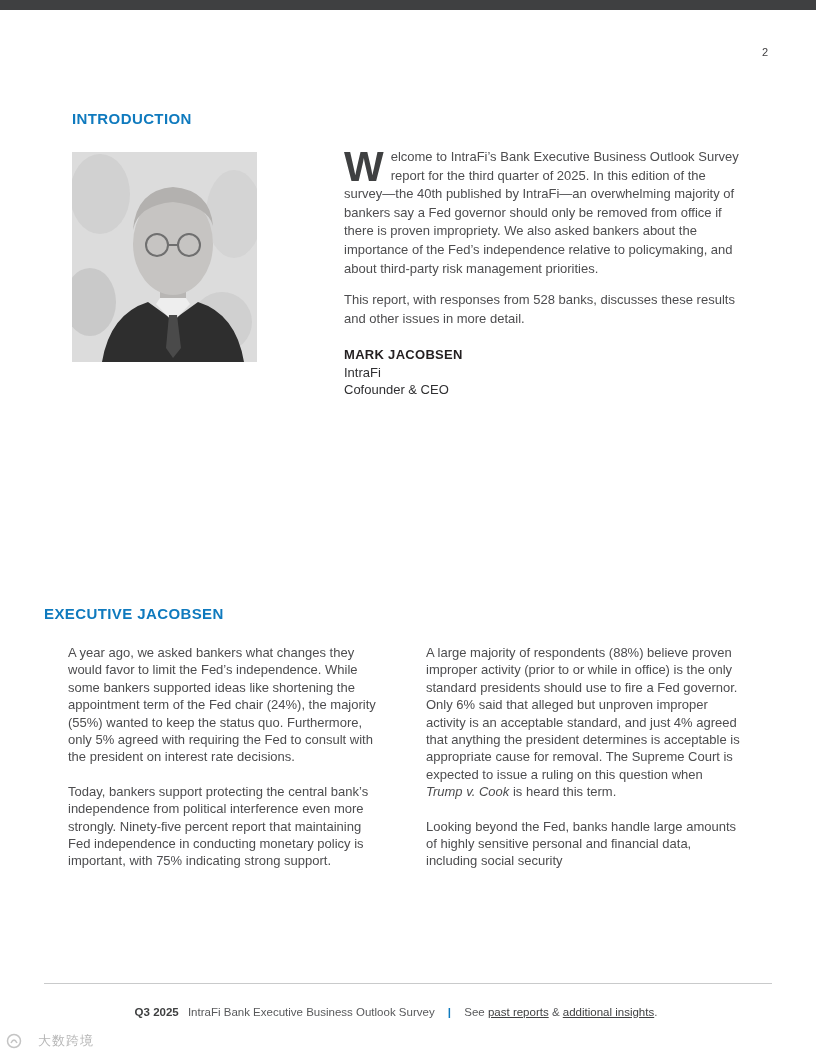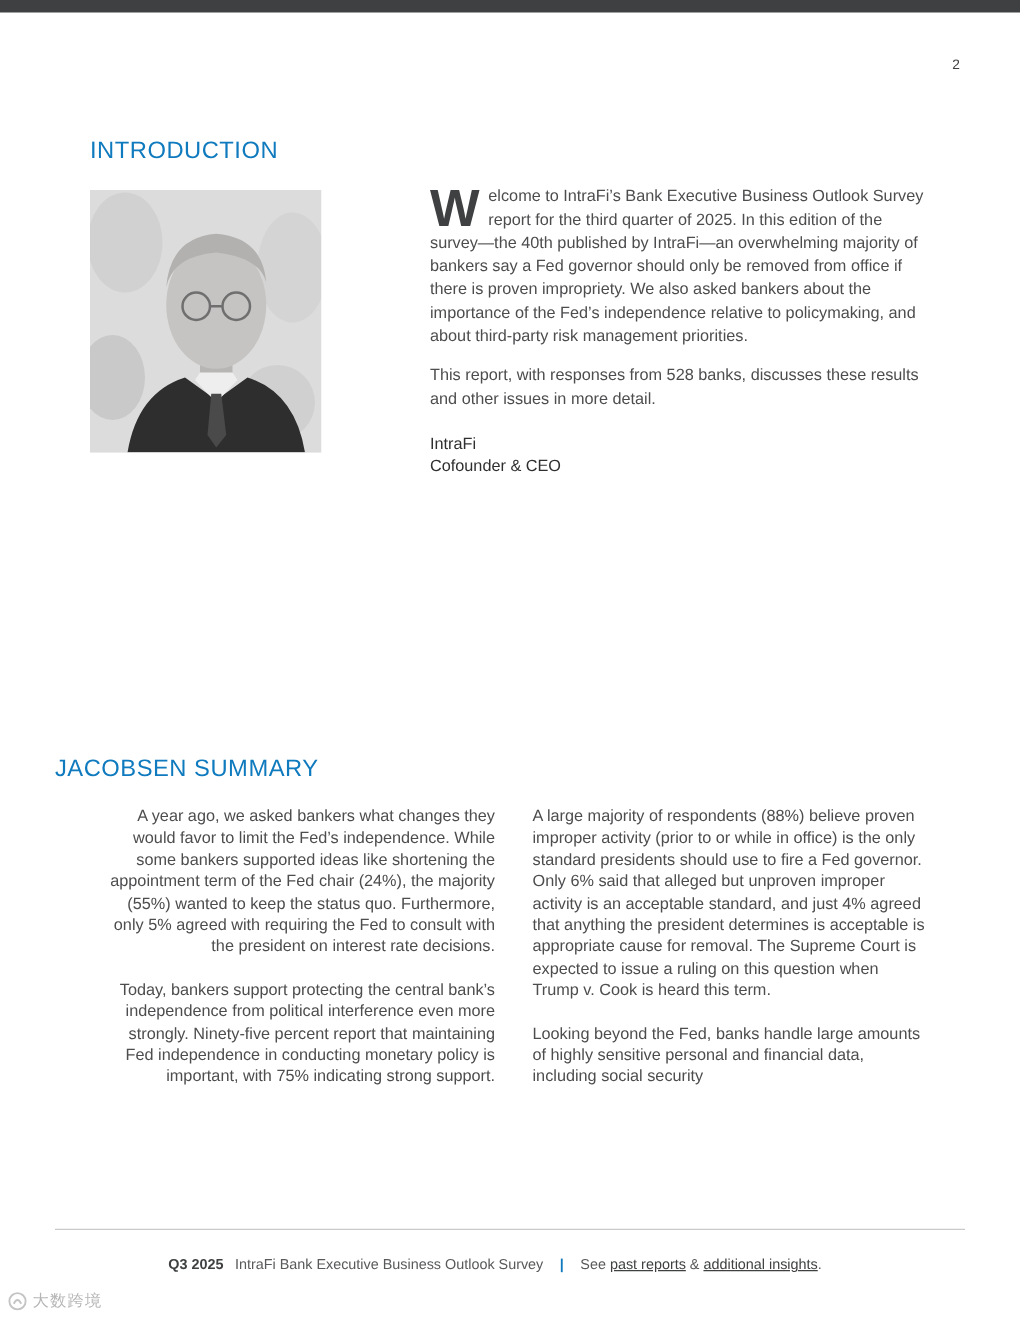--- a/index.html
+++ b/index.html
@@ -2,46 +2,46 @@
 <html><head>
 <meta charset="utf-8">
 <style>
   html,body{margin:0;padding:0;background:#ffffff;}
   body{font-family:"Liberation Sans","DejaVu Sans",sans-serif;}
   .page{position:relative;width:816px;height:1056px;background:#ffffff;overflow:hidden;}
 
   .topbar{position:absolute;top:0;left:0;width:816px;height:10px;background:#3f4041;}
   .pagenum{position:absolute;top:46px;right:48px;font-size:11px;color:#414042;}
 
-  .section-heading{font-size:19px;font-weight:normal;letter-spacing:.4px;color:#0f7abe;}
+  .section-heading{font-size:15px;font-weight:bold;letter-spacing:.4px;color:#0f7abe;}
   .intro-heading{position:absolute;top:110px;left:72px;}
   .exec-heading{position:absolute;top:605px;left:44px;}
 
   .photo{position:absolute;top:152px;left:72px;width:185px;height:210px;background:#dcdcdc;overflow:hidden;}
 
   .intro-text{position:absolute;top:148px;left:344px;width:402px;color:#4d4d4f;font-size:13px;line-height:18.6px;}
   .intro-text p{margin:0 0 13px 0;}
   .dropcap{float:left;font-size:42px;line-height:34px;font-weight:bold;color:#3f4041;padding:2px 7px 0 0;}
 
   .signature{margin-top:18px;font-size:13px;line-height:17.5px;color:#2f2f31;}
   .sig-name{font-weight:bold;letter-spacing:.3px;color:#231f20;}
 
   .col{position:absolute;top:644px;width:308px;color:#4d4d4f;font-size:13px;line-height:17.4px;}
   .col p{margin:0 0 17px 0;}
-  .col1{left:88px;text-align:right;}
+  .col1{left:68px;}
   .col2{left:426px;width:314px;}
-  .italic{}
+  .italic{font-style:italic;}
 
   .footer-line{position:absolute;top:983px;left:44px;width:728px;border-top:1px solid #c9cacb;}
   .footer{position:absolute;top:1006px;left:0;width:792px;text-align:center;font-size:11.5px;color:#58595b;}
   .footer .q{font-weight:bold;color:#3f4041;margin-right:6px;}
   .footer .pipe{color:#0f7abe;font-weight:bold;margin:0 10px;}
   .footer a{color:#3f4041;text-decoration:underline;cursor:pointer;}
 
-  .watermark{position:absolute;bottom:6px;left:6px;display:flex;align-items:center;gap:4px;
+  .watermark{position:absolute;bottom:6px;left:6px;display:flex;align-items:center;gap:16px;
              color:rgba(90,90,90,.45);font-size:13px;letter-spacing:1px;text-align:center;}
   .watermark svg{opacity:.5;}
 </style>
 </head>
 <body>
 
 <div class="page">
 
   <div class="topbar"></div>
 
@@ -65,26 +65,27 @@
       <path d="M30 210 Q38 162 76 150 L101 168 L126 150 Q164 162 172 210 Z" fill="#2e2e2e"></path>
       <path d="M84 152 L101 170 L118 152 L114 146 L88 146 Z" fill="#eeeeee"></path>
       <path d="M97 163 L105 163 L109 196 L101 206 L94 196 Z" fill="#4a4a4a"></path>
     </svg>
   </div>
 
   <div class="intro-text">
     <p><span class="dropcap">W</span><span>elcome to IntraFi’s Bank Executive Business Outlook Survey report for the third quarter of 2025. In this edition of the survey—the 40th published by IntraFi—an overwhelming majority of bankers say a Fed governor should only be removed from office if there is proven impropriety. We also asked bankers about the importance of the Fed’s independence relative to policymaking, and about third-party risk management priorities.</span></p>
     <p>This report, with responses from 528 banks, discusses these results and other issues in more detail.</p>
     <div class="signature">
+      <div class="sig-name">MARK JACOBSEN</div>
       <div>IntraFi</div>
       <div>Cofounder &amp; CEO</div>
     </div>
   </div>
 
-  <div class="section-heading exec-heading">JACOBSEN SUMMARY</div>
+  <div class="section-heading exec-heading">EXECUTIVE JACOBSEN</div>
 
   <div class="col col1">
     <p>A year ago, we asked bankers what changes they would favor to limit the Fed’s independence. While some bankers supported ideas like shortening the appointment term of the Fed chair (24%), the majority (55%) wanted to keep the status quo. Furthermore, only 5% agreed with requiring the Fed to consult with the president on interest rate decisions.</p>
     <p>Today, bankers support protecting the central bank’s independence from political interference even more strongly. Ninety-five percent report that maintaining Fed independence in conducting monetary policy is important, with 75% indicating strong support.</p>
   </div>
 
   <div class="col col2">
     <p><span>A large majority of respondents (88%) believe proven improper activity (prior to or while in office) is the only standard presidents should use to fire a Fed governor. Only 6% said that alleged but unproven improper activity is an acceptable standard, and just 4% agreed that anything the president determines is acceptable is appropriate cause for removal. The Supreme Court is expected to issue a ruling on this question when </span><span class="italic">Trump v. Cook</span><span> is heard this term.</span></p>
     <p>Looking beyond the Fed, banks handle large amounts of highly sensitive personal and financial data, including social security</p>
   </div>

